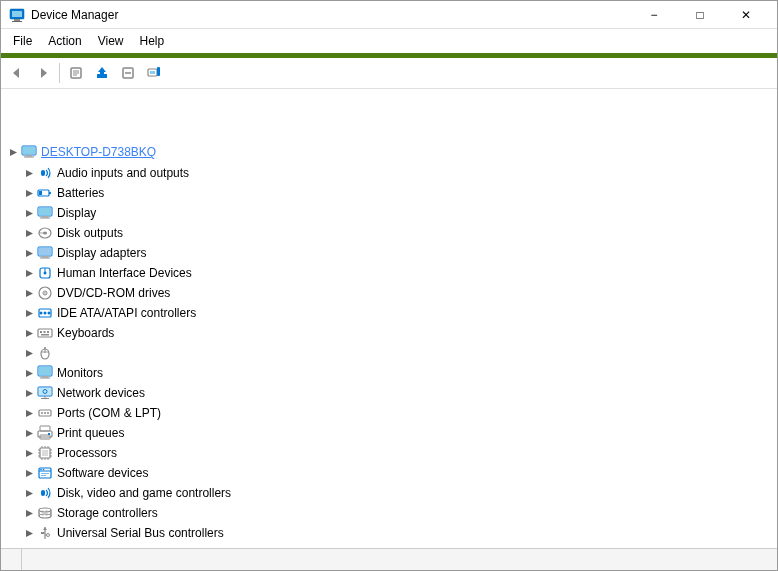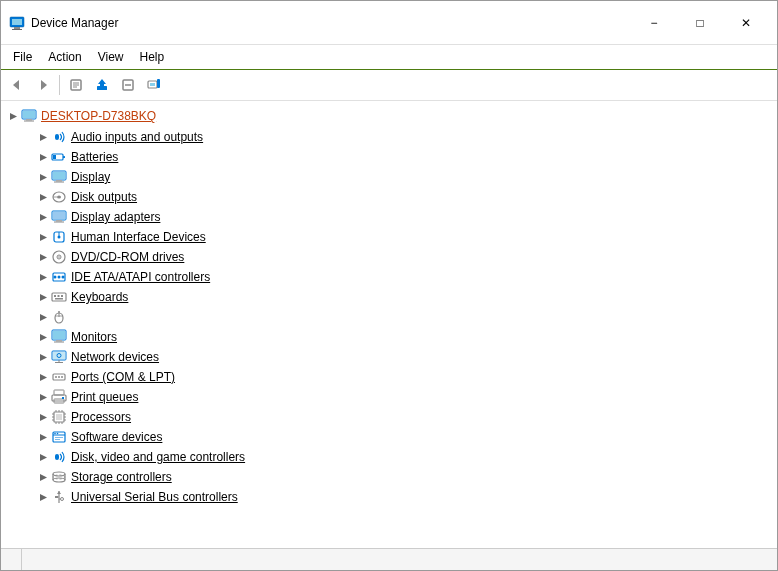--- a/index.html
+++ b/index.html
@@ -14,21 +14,21 @@
     .window {
       width: 778px;
       height: 571px;
       background: #fff;
       border: 1px solid #999;
       display: flex;
       flex-direction: column;
     }
     .title-bar {
       background: #fff;
-      height: 44px;
+      height: 28px;
       display: flex;
       align-items: center;
       padding: 0 8px;
       border-bottom: 1px solid #e0e0e0;
       flex-shrink: 0;
     }
     .title-bar-icon {
       width: 16px;
       height: 16px;
       margin-right: 6px;
@@ -51,21 +51,21 @@
       cursor: pointer;
       font-size: 12px;
       color: #000;
       display: flex;
       align-items: center;
       justify-content: center;
     }
     .menu-bar {
       display: flex;
       padding: 2px 4px;
-      border-bottom: 1px solid #4d7c0f;
+      border-bottom: 5px solid #4d7c0f;
       flex-shrink: 0;
     }
     .menu-item {
       padding: 3px 8px;
       cursor: pointer;
       font-size: 12px;
       color: #000;
     }
     .toolbar {
       display: flex;
@@ -151,25 +151,26 @@
       align-items: center;
     }
 
     .root-item {
       display: flex;
       align-items: center;
       height: 22px;
       padding: 0 4px;
       cursor: pointer;
       font-size: 12px;
-      color: #c2410c;
+      color: #3b82f6;
+      margin-top: 48px;
     }
 
     
-    .indent-1 { padding-left: 34px; text-decoration: underline; }
+    .indent-1 { padding-left: 20px; }
   </style>
 </head>
 <body>
 
 <div class="window">
 
   <div class="title-bar">
     <div class="title-bar-icon">
       <svg width="16" height="16" viewBox="0 0 16 16">
         <rect x="1" y="2" width="14" height="10" rx="1" fill="#0078d7" stroke="#005a9e" stroke-width="0.5"></rect>

